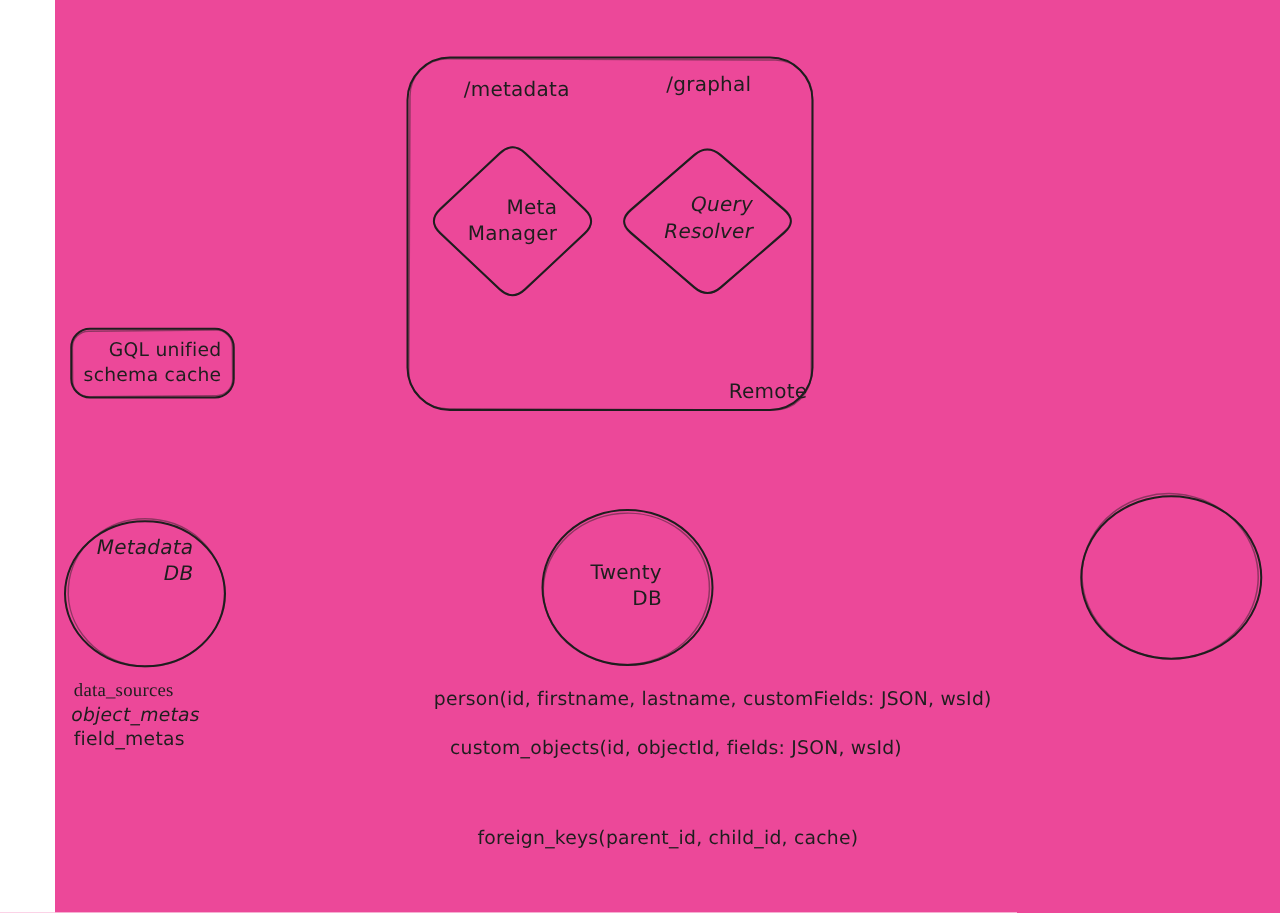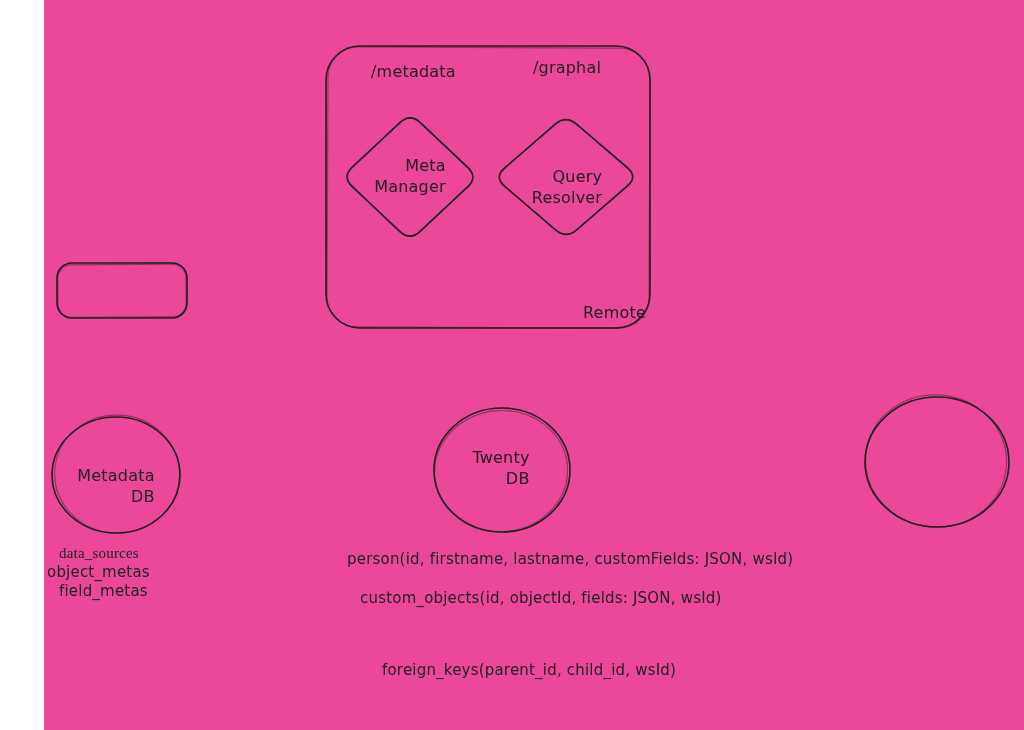--- a/index.html
+++ b/index.html
@@ -76,33 +76,35 @@
 
     <ellipse cx="893" cy="462" rx="72" ry="65"></ellipse>
     <ellipse class="sketch2" cx="892" cy="461" rx="70.5" ry="66" transform="rotate(5 893 462)"></ellipse>
   </svg>
 
   <div class="lbl fs16" style="left:327px; top:62px;">/metadata</div>
   <div class="lbl fs16" style="left:489px; top:58px;">/graphal</div>
 
   <div class="lbl centered fs16 node-label" style="left:366px; top:155px;">Meta
 Manager</div>
-  <div class="lbl centered fs16 node-label" style="left:523px; top:166px;">Query
+  <div class="lbl centered fs16 node-label" style="left:523px; top:153px;font-style:italic;">Query
 Resolver</div>
 
   <div class="lbl fs16" style="left:539px; top:303px;">Remote</div>
 
+  <div class="lbl centered fs15" style="left:78px; top:270px; line-height:20px;">GQL unified
+schema cache</div>
 
-  <div class="lbl centered fs16 node-label" style="left:72px; top:465px;">Metadata
+  <div class="lbl centered fs16 node-label" style="left:72px; top:427px;font-style:italic;">Metadata
 DB</div>
   <div class="lbl centered fs16 node-label" style="left:457px; top:447px;">Twenty
 DB</div>
 
   <div class="lbl table-line" style="left:15px; top:544px;font-family:Liberation Serif, serif;">data_sources</div>
-  <div class="lbl table-line" style="left:3px; top:563px;">object_metas</div>
+  <div class="lbl table-line" style="left:13px; top:563px;font-style:italic;">object_metas</div>
   <div class="lbl table-line" style="left:15px; top:582px;">field_metas</div>
 
   <div class="lbl table-line" style="left:316px; top:589px;">custom_objects(id, objectId, fields: JSON, wsId)</div>
   <div class="lbl table-line" style="left:303px; top:550px;">person(id, firstname, lastname, customFields: JSON, wsId)</div>
-  <div class="lbl table-line" style="left:338px; top:661px;">foreign_keys(parent_id, child_id, wsId)</div>
+  <div class="lbl table-line" style="left:338px; top:661px;">foreign_keys(parent_id, child_id, cache)</div>
 
 
 </div>
 
 </body></html>

